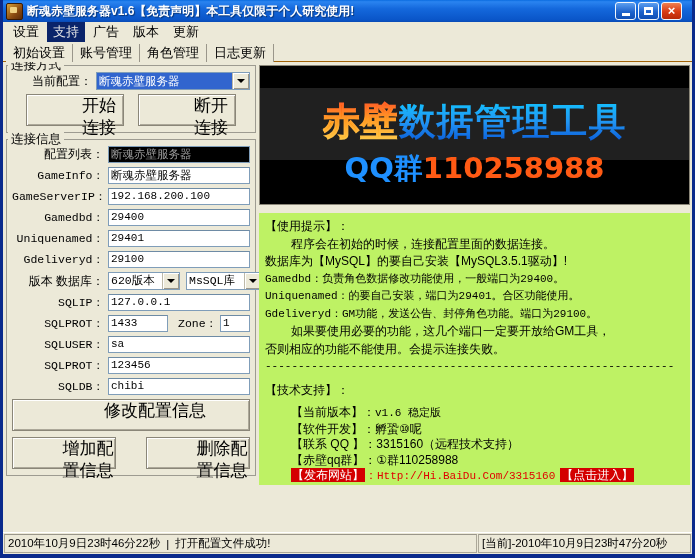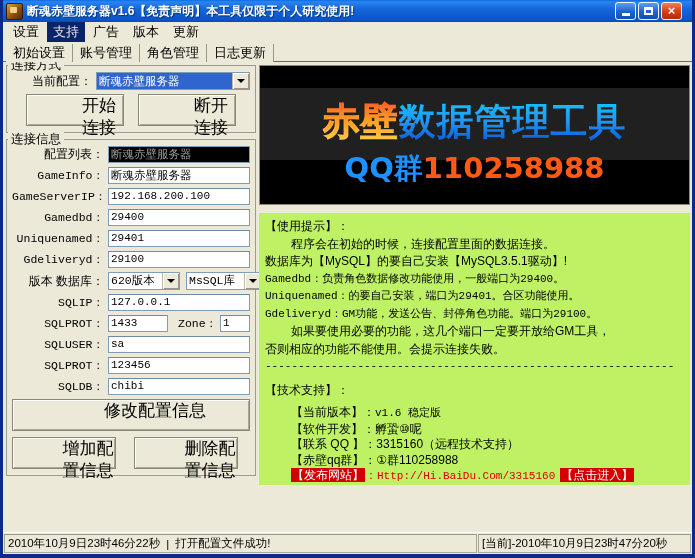--- a/index.html
+++ b/index.html
@@ -149,21 +149,21 @@
 
   .btn{
     background:#ECE9D8;border:1px solid #8A8678;
     box-shadow:inset 1px 1px 0 #fff, inset -1px -1px 0 #ACA899;
     font-size:17px;color:#000;height:32px;line-height:22px;
     text-align:center;box-sizing:border-box;cursor:default;padding-left:48px;
   }
   .btnrow{display:flex;gap:14px;justify-content:center;margin-top:2px;}
   .btnrow .btn{width:98px;}
   .btn-wide{width:100%;margin-top:4px;}
-  .btnrow2{display:flex;gap:18px;justify-content:flex-start;margin-top:6px;}
+  .btnrow2{display:flex;gap:18px;justify-content:space-between;margin-top:6px;}
   .btnrow2 .btn{width:104px;}
 
   
   .banner{
     background:#000;height:140px;box-sizing:border-box;
     border:1px solid #8A8678;
     display:flex;flex-direction:column;align-items:center;justify-content:center;
     overflow:hidden;position:relative;
   }
   .banner .strip{

